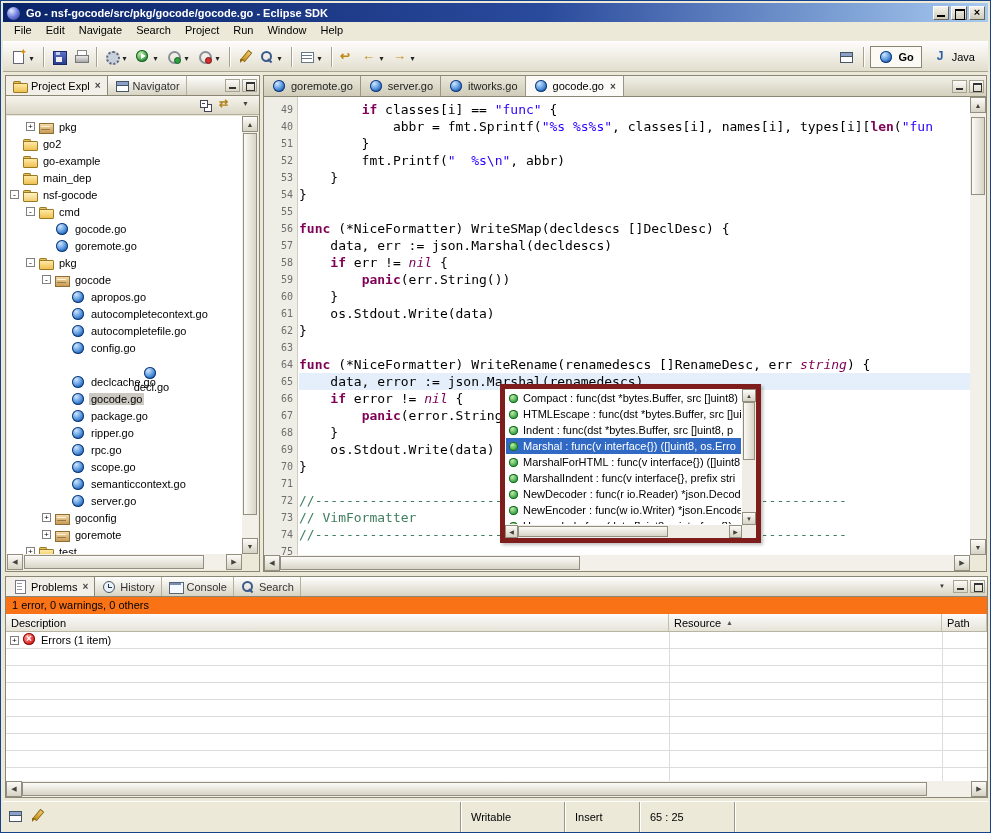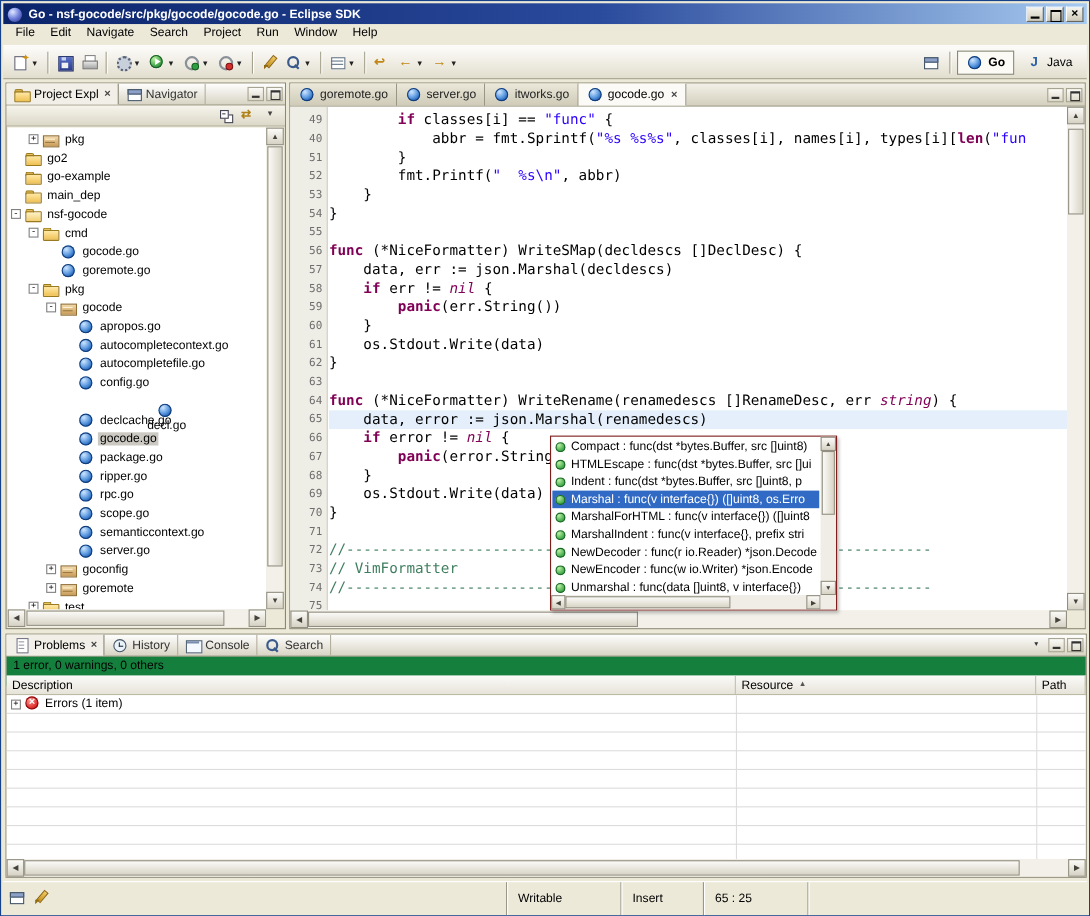--- a/index.html
+++ b/index.html
@@ -81,29 +81,29 @@
     font-family:"DejaVu Sans Mono",monospace;font-size:10px;}
   .codearea{position:absolute;left:35px;top:0;right:0;bottom:0;padding-top:4px;overflow:hidden;}
   .code-line{height:17px;line-height:17px;white-space:pre;font-family:"DejaVu Sans Mono",monospace;font-size:13px;}
   .code-line.current{background:#E4EFFB;}
   .tok-p{color:#000;}
   .tok-k{color:#7F0055;font-weight:bold;}
   .tok-ki{color:#7F0055;font-weight:normal;font-style:italic;}
   .tok-s{color:#2A00FF;}
   .tok-c{color:#3F7F5F;}
   
-  .popup{position:absolute;left:236px;top:320px;width:261px;height:159px;background:#fff;
-    border:1px solid #7f1d1d;box-shadow:2px 2px 3px rgba(0,0,0,0.25);z-index:9;}
+  .popup{position:absolute;left:236px;top:308px;width:261px;height:159px;background:#fff;
+    border:5px solid #7f1d1d;box-shadow:2px 2px 3px rgba(0,0,0,0.25);z-index:9;}
   .pu-list{position:absolute;left:1px;top:1px;right:15px;bottom:14px;overflow:hidden;}
   .pu-row{display:flex;align-items:center;height:16px;padding-left:2px;white-space:nowrap;overflow:hidden;}
   .pu-row.selected{background:#316AC5;color:#fff;}
   .pu-label{margin-left:2px;}
   
   .problems-panel{left:4px;top:575px;width:983px;height:222px;background:#ECE9D8;}
-  .prob-summary{position:absolute;left:0;top:20px;right:0;height:27px;background:#15803d;
+  .prob-summary{position:absolute;left:0;top:20px;right:0;height:27px;background:#f97316;
     border-bottom:1px solid #D0CCBA;line-height:17px;padding-left:6px;}
   .prob-header{position:absolute;left:0;top:37px;right:0;height:18px;display:flex;
     background:linear-gradient(#FBFBFA,#E6E3D8);border-bottom:1px solid #B8B4A2;}
   .ph-cell{display:flex;align-items:center;padding-left:5px;border-right:1px solid #C4C0B0;height:100%;}
   .ph-col0{width:663px;}
   .ph-col1{width:273px;}
   .ph-col2{flex:1;}
   .sort-arrow{margin-left:5px;font-size:7px;color:#555;}
   .sort-arrow::before{content:"▲";}
   .prob-body{position:absolute;left:0;top:55px;right:0;bottom:16px;background:#fff;overflow:hidden;}

